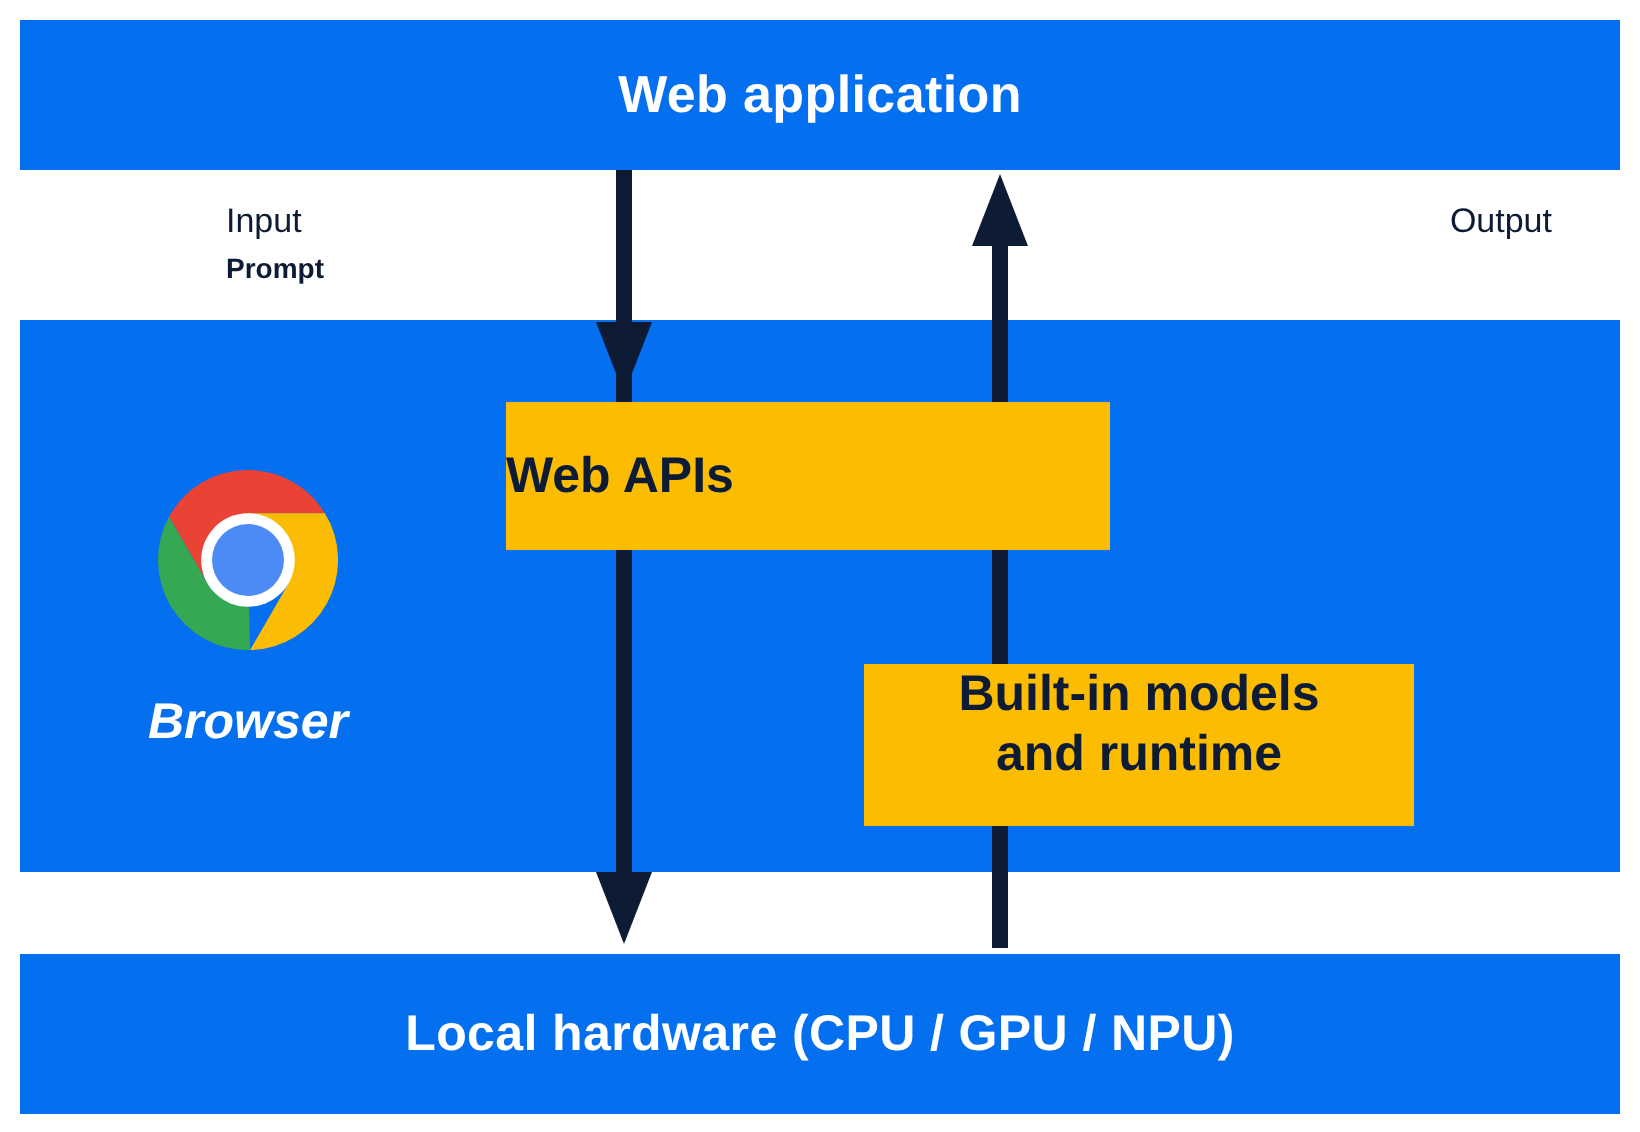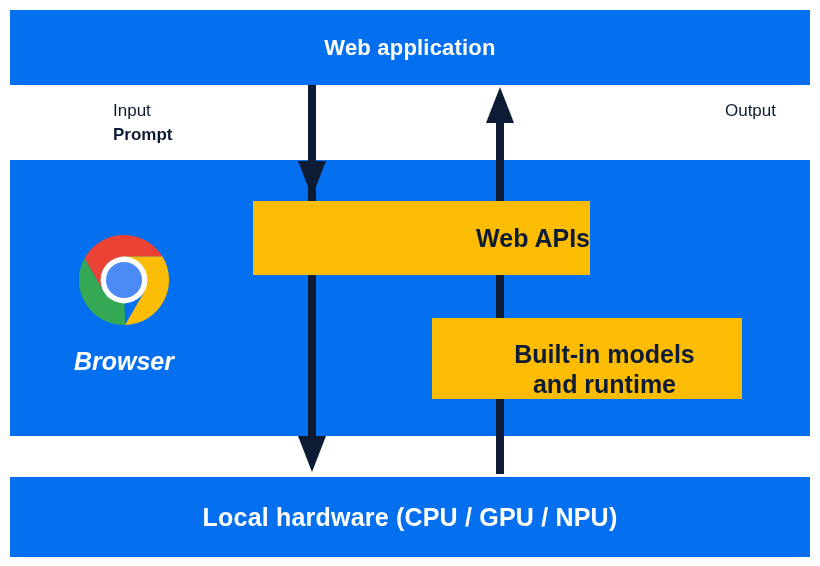--- a/index.html
+++ b/index.html
@@ -13,44 +13,44 @@
     --text-white:#ffffff;
   }
   html,body{margin:0;padding:0;background:#ffffff;}
   body{font-family:"Liberation Sans", sans-serif;}
   .canvas{position:relative;width:820px;height:566px;background:#ffffff;overflow:hidden;}
 
   .bar{position:absolute;left:10px;width:800px;background:var(--band-blue);
        display:flex;align-items:center;justify-content:center;z-index:1;}
   .top-bar{top:10px;height:75px;}
   .bottom-bar{top:477px;height:80px;}
-  .bar-label{color:var(--text-white);font-weight:bold;font-size:22px;letter-spacing:.2px;}
+  .bar-label{color:var(--text-white);font-weight:bold;font-size:26px;letter-spacing:.2px;}
   .bottom-bar .bar-label{font-size:25px;}
 
   .io-block{position:absolute;z-index:1;color:var(--ink-navy);}
   .io-left{left:113px;top:100px;text-align:left;}
   .io-right{right:44px;top:100px;text-align:left;}
   .io-caption{font-size:17px;line-height:21px;font-weight:normal;}
-  .io-value{font-size:17px;line-height:25px;font-weight:bold;margin-top:1px;}
+  .io-value{font-size:14px;line-height:25px;font-weight:bold;margin-top:1px;}
 
   .band{position:absolute;left:10px;top:160px;width:800px;height:276px;
         background:var(--band-blue);z-index:1;}
 
   .browser-group{position:absolute;left:64px;top:235px;width:120px;z-index:2;
         display:flex;flex-direction:column;align-items:center;font-style:italic;}
   .chrome-logo{width:90px;height:90px;display:block;}
   .browser-label{margin-top:22px;color:var(--text-white);font-weight:bold;font-size:25px;}
 
   .arrows{position:absolute;left:0;top:0;width:820px;height:566px;z-index:2;pointer-events:none;}
 
   .ybox{position:absolute;background:var(--box-yellow);color:var(--ink-navy);
         font-weight:bold;font-size:25px;z-index:3;
-        display:flex;align-items:center;justify-content:flex-end;text-align:center;padding-left:35px;}
+        display:flex;align-items:center;justify-content:flex-start;text-align:center;}
   .box-web-apis{left:253px;top:201px;width:302px;height:74px;}
-  .box-builtin{left:432px;top:318px;width:275px;height:81px;flex-direction:column;line-height:30px;}
+  .box-builtin{left:432px;top:332px;width:275px;height:81px;flex-direction:column;line-height:30px;}
 </style>
 </head>
 <body>
 
 <div class="canvas">
 
   <div class="bar top-bar">
     <span class="bar-label">Web application</span>
   </div>
 

